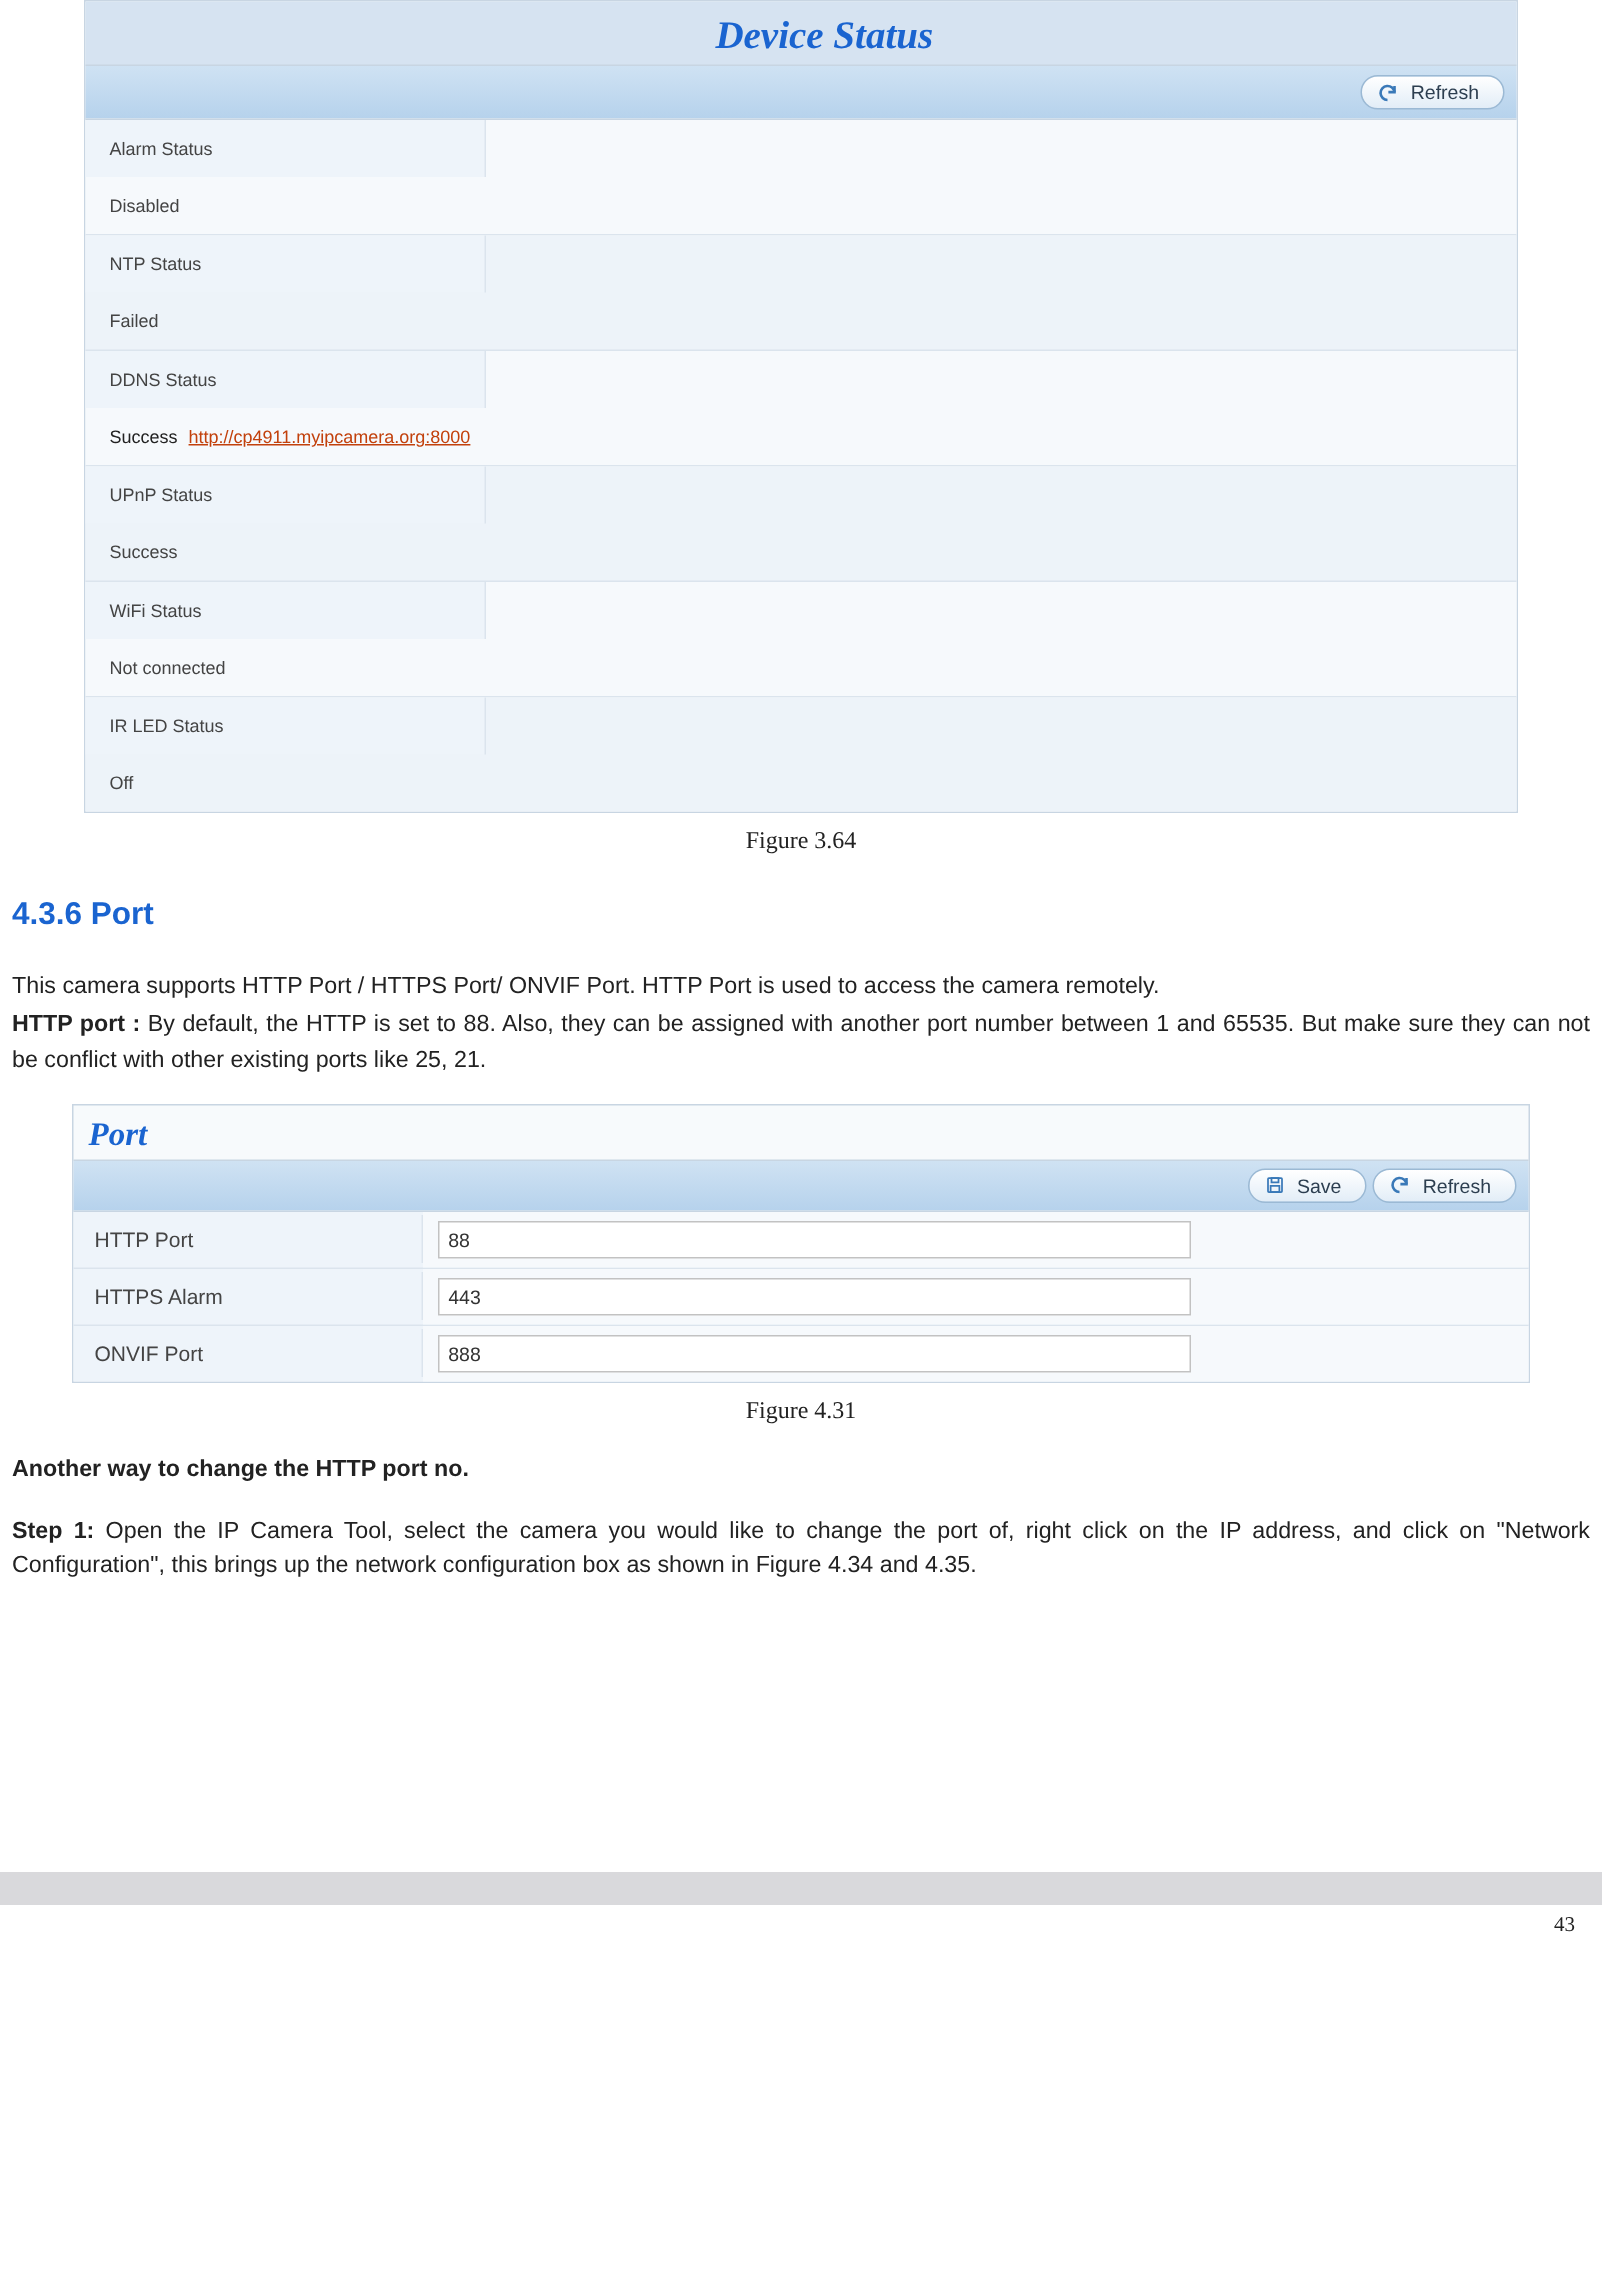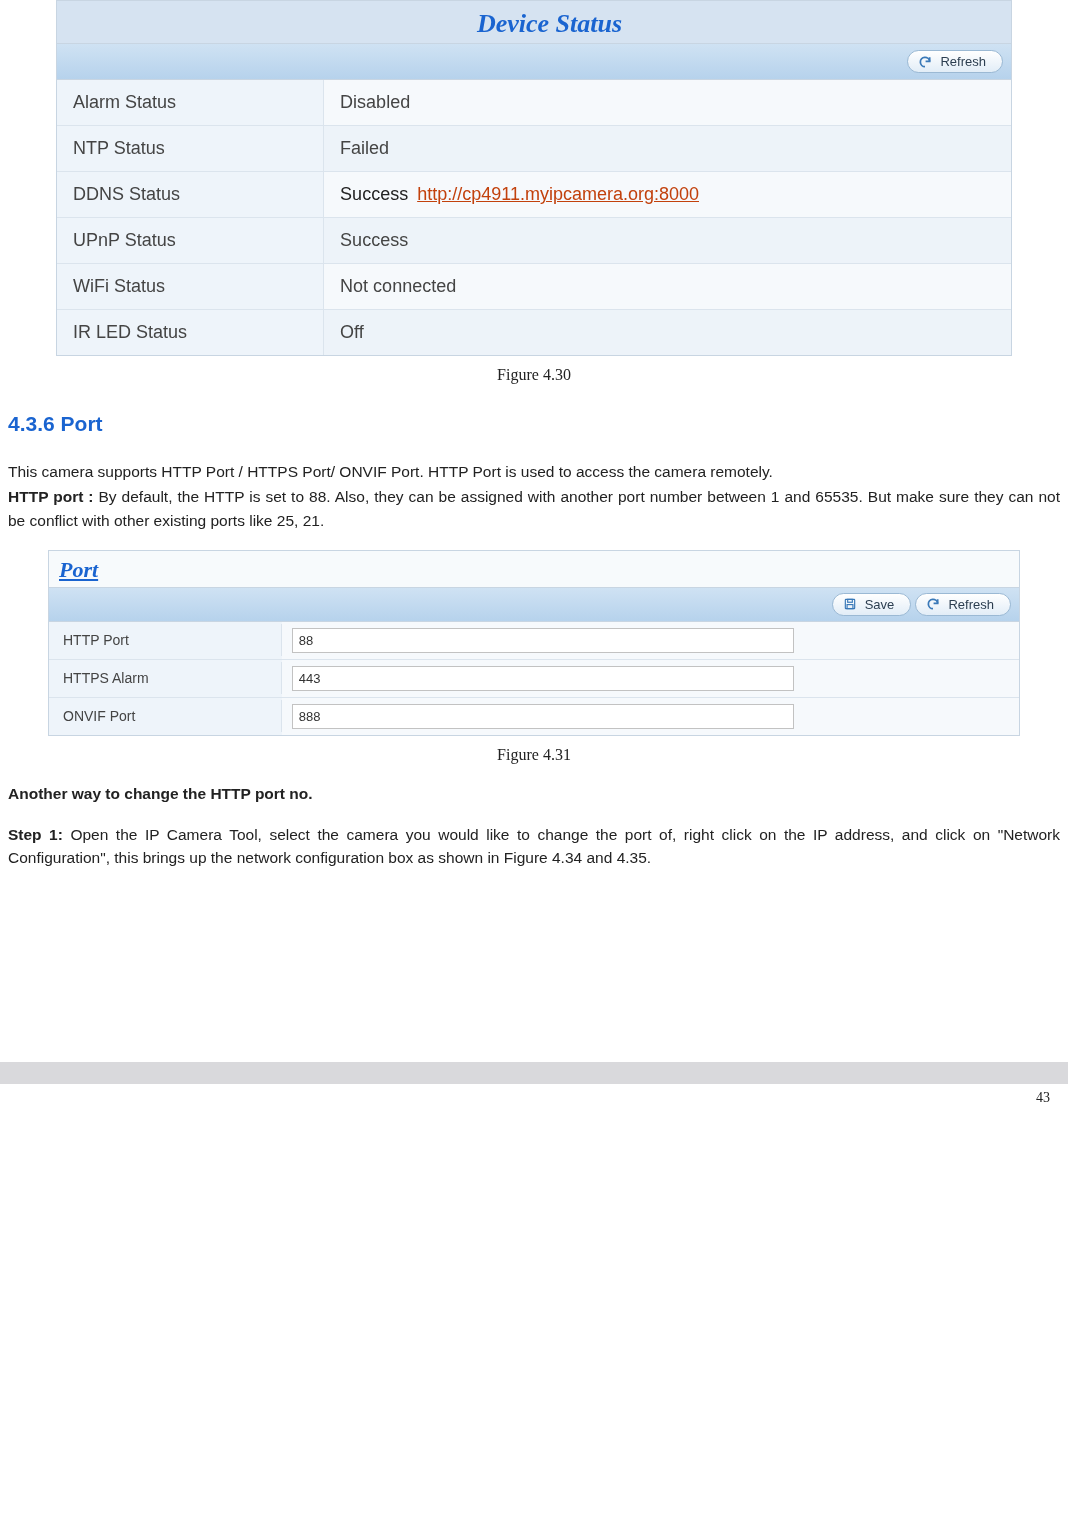--- a/index.html
+++ b/index.html
@@ -53,21 +53,22 @@
     cursor: pointer;
   }
   .btn .icon {
     width: 14px;
     height: 14px;
   }
   .status-row {
     display: flex;
     border-bottom: 1px solid #dbe4ed;
     background: #f6f9fc;
-    font-size: 18px;
+    font-size: 12px;
+    flex-direction: column;
   }
   .status-row:nth-child(even) { background: #edf3f9; }
   .status-row:last-child { border-bottom: none; }
   .status-label, .status-value {
     padding: 12px 16px;
     color: #444;
   }
   .status-label {
     width: 28%;
     border-right: 1px solid #dbe4ed;
@@ -108,21 +109,20 @@
     background: #f7fafc;
   }
   .panel-port-header {
     padding: 6px 10px 4px 10px;
     color: #1a64d0;
     font-weight: bold;
     font-size: 22px;
     font-style: italic;
     font-family: Georgia, 'Times New Roman', serif;
     border-bottom: 1px solid #c8d5e2;
-    text-decoration: underline;
   }
   .panel-port-toolbar {
     background: linear-gradient(#cfe2f3, #b6d2ec);
     border-bottom: 1px solid #c8d5e2;
     padding: 5px 8px;
     text-align: right;
   }
   .port-row {
     display: flex;
     border-bottom: 1px solid #dbe4ed;
@@ -206,21 +206,21 @@
         <div class="status-label">WiFi Status</div>
         <div class="status-value">Not connected</div>
       </div>
       <div class="status-row">
         <div class="status-label">IR LED Status</div>
         <div class="status-value">Off</div>
       </div>
     </div>
   </div>
 
-  <div class="caption">Figure 4.30</div>
+  <div class="caption">Figure 3.64</div>
 
 
   <h3 class="section-head">4.3.6 Port</h3>
 
   <p class="para">This camera supports HTTP Port / HTTPS Port/ ONVIF Port. HTTP Port is used to access the camera remotely.</p>
   <p class="para">
     <span class="bold">HTTP port :</span><span> By default, the HTTP is set to 88. Also, they can be assigned with another port number between 1 and 65535. But make sure they can not be conflict with other existing ports like 25, 21.</span>
   </p>
 
   <div class="panel-port">

